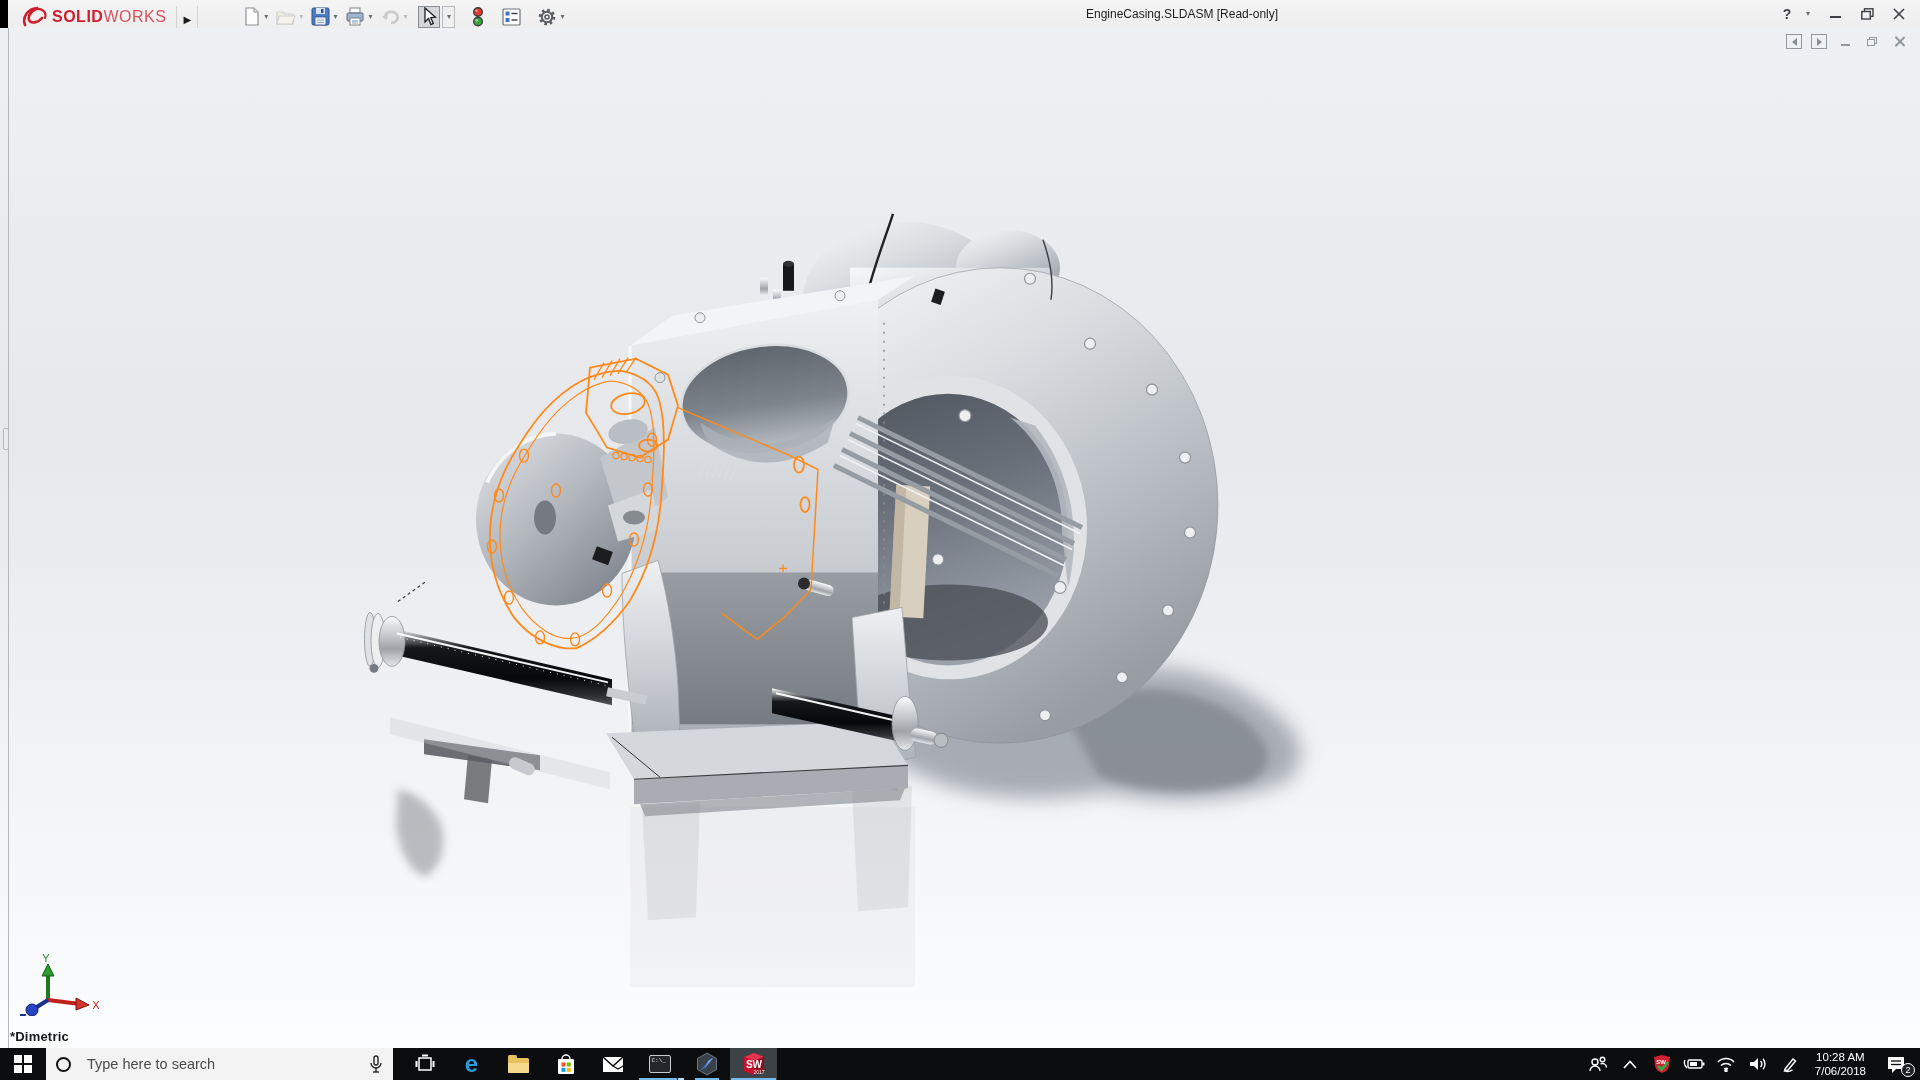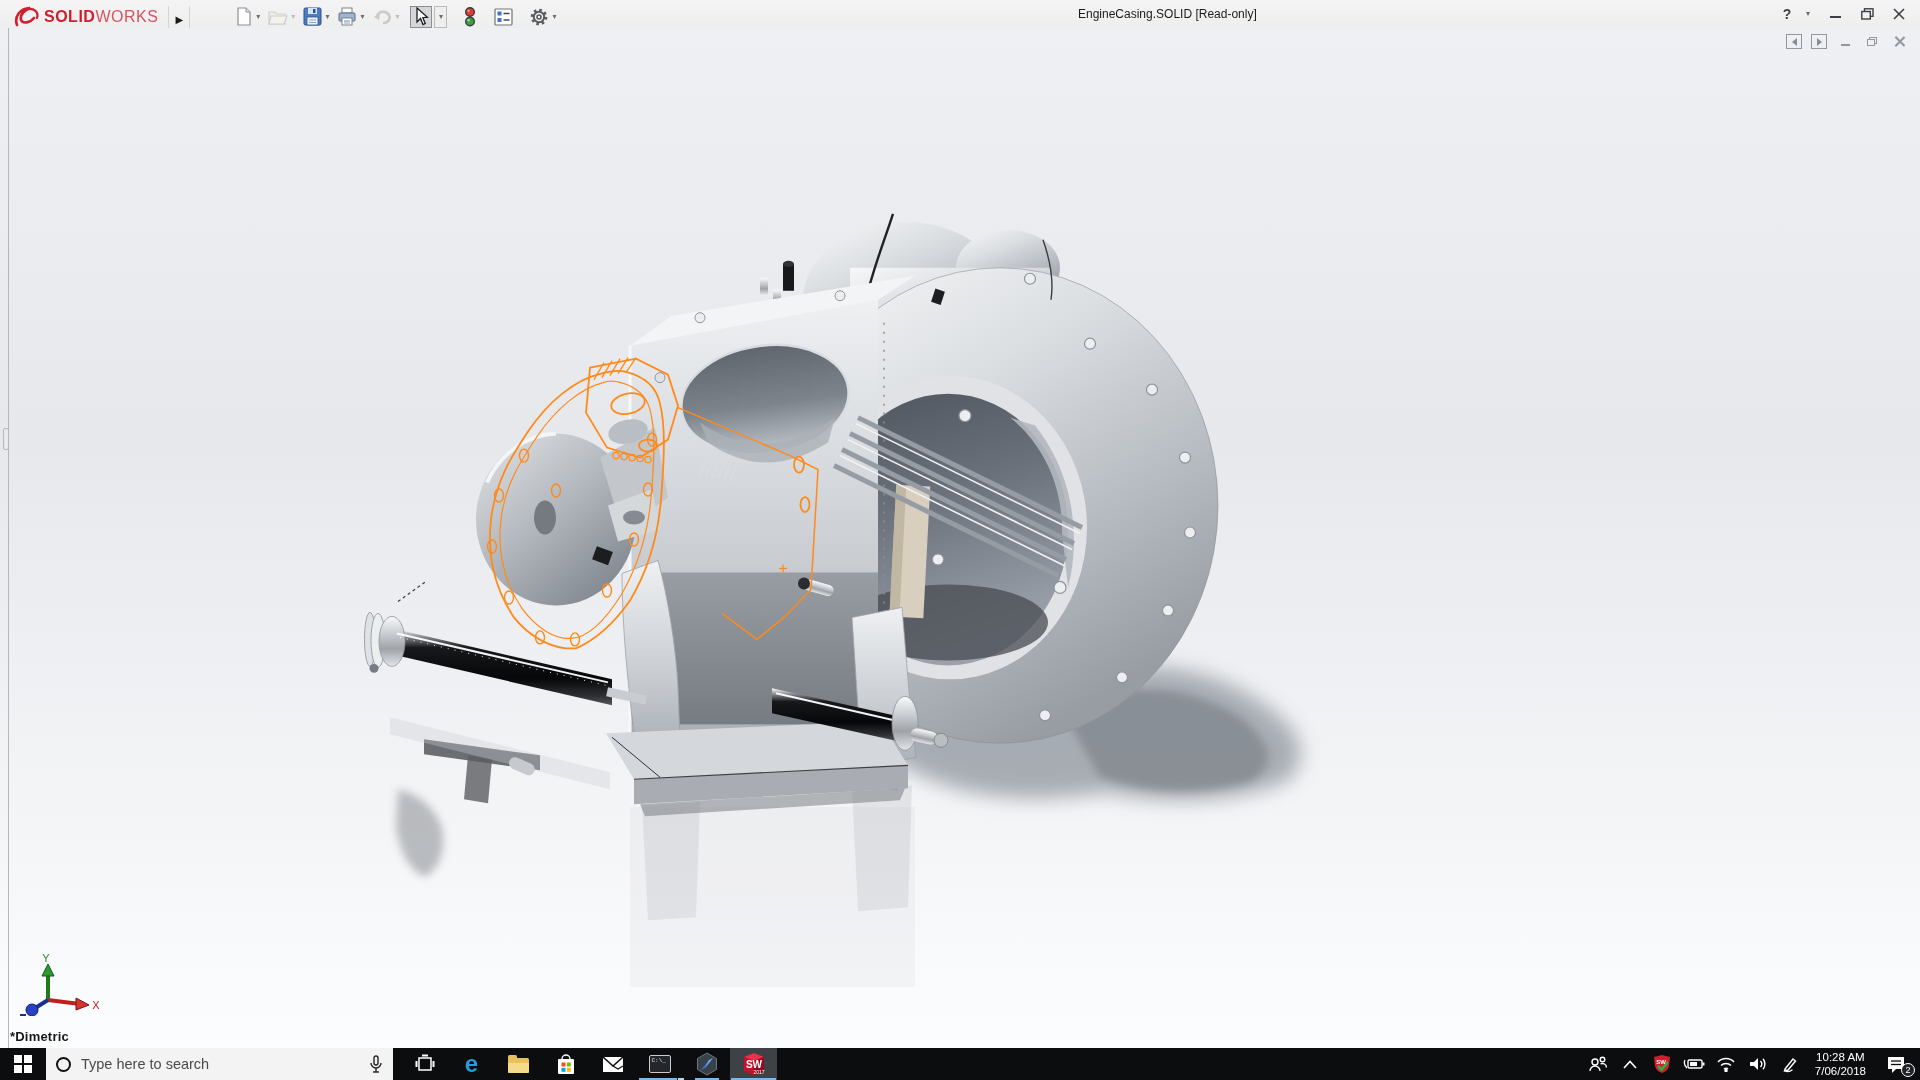--- a/index.html
+++ b/index.html
@@ -1,21 +1,21 @@
 <!DOCTYPE html>
 <html><head>
 <meta charset="utf-8">
 <style>
   * { margin:0; padding:0; box-sizing:border-box; }
   html,body { width:1920px; height:1080px; overflow:hidden;
     font-family:"Liberation Sans", sans-serif; background:#000; }
   .screen { position:relative; width:1920px; height:1080px; }
 
   
-  .titlebar { position:absolute; top:0; left:0; right:0; height:34px;
+  .titlebar { position:absolute; top:0; left:8px; right:0; height:34px;
     background:linear-gradient(#f4f4f4,#ededed); border-bottom:1px solid #c9cbce;
     display:flex; align-items:flex-end; }
   .brand { display:flex; align-items:center; gap:4px; padding:0 10px 0 14px; height:100%; }
   .brand-text { font-size:16px; letter-spacing:.5px; color:#cf1f2e; }
   .brand-bold { font-weight:700; }
   .brand-light { font-weight:400; color:#d8535f; }
   .flyout-btn { width:22px; height:27px; display:flex; align-items:center; justify-content:center;
     border-left:1px solid #d2d4d6; border-right:1px solid #d2d4d6; background:transparent; cursor:pointer;
     font-size:10px; color:#1a1a1a; border-top:none; border-bottom:none; }
   .toolbar { display:flex; align-items:center; margin-left:28px; gap:2px; height:100%; }
@@ -60,21 +60,21 @@
     color:#17181a; letter-spacing:.2px; }
   .triad { position:absolute; left:10px; bottom:32px; }
 
   
   .taskbar { position:absolute; left:0; right:0; bottom:0; height:32px; background:#0c0d0e;
     display:flex; align-items:stretch; }
   .start-btn { width:46px; display:flex; align-items:center; justify-content:center; background:transparent;
     border:none; cursor:pointer; }
   .win-logo { display:grid; grid-template-columns:8px 8px; grid-template-rows:8px 8px; gap:1.5px; }
   .win-logo i { background:#fdfdfd; }
-  .search-box { width:347px; background:#f3f3f3; display:flex; align-items:center; padding:0 10px; gap:10px; }
+  .search-box { width:347px; background:#f3f3f3; display:flex; align-items:center; padding:0 10px; gap:16px; }
   .search-ring { width:15px; height:15px; border:2.2px solid #111; border-radius:50%; flex:none; }
   .search-input { flex:1; border:none; background:transparent; font-size:14.5px; color:#1a1a1a;
     font-family:"Liberation Sans",sans-serif; outline:none; }
   .search-input::placeholder { color:#4a4a4a; }
   .mic-svg { flex:none; }
   .task-apps { display:flex; align-items:stretch; margin-left:8px; }
   .app-btn { width:47px; position:relative; display:flex; align-items:center; justify-content:center;
     background:transparent; border:none; cursor:pointer; }
   .app-btn.active { background:#3d4247; }
   .underline { position:absolute; bottom:0; height:2px; background:#76b9ed; }
@@ -186,21 +186,21 @@
       <button class="tool" style="margin-left:8px">
         <svg width="20" height="20" viewBox="0 0 20 20">
           <circle cx="10" cy="10" r="7" fill="none" stroke="#595d62" stroke-width="2.6" stroke-dasharray="2.6 2.9"></circle>
           <circle cx="10" cy="10" r="5.2" fill="none" stroke="#595d62" stroke-width="2"></circle>
           <circle cx="10" cy="10" r="2" fill="none" stroke="#595d62" stroke-width="1.6"></circle>
         </svg>
         <span class="caret">▾</span>
       </button>
     </div>
 
-    <div class="tb-title">EngineCasing.SOLID [Read-only]</div>
+    <div class="tb-title">EngineCasing.SLDASM [Read-only]</div>
 
     <div class="win-controls">
       <button class="wc-btn wc-help">
           <span>?</span>
         </button>
       <span class="wc-caret">▾</span>
       <button class="wc-btn">
           <span style="display:block;width:11px;height:2px;background:#3c3f43;margin-top:6px"></span>
         </button>
       <button class="wc-btn">

